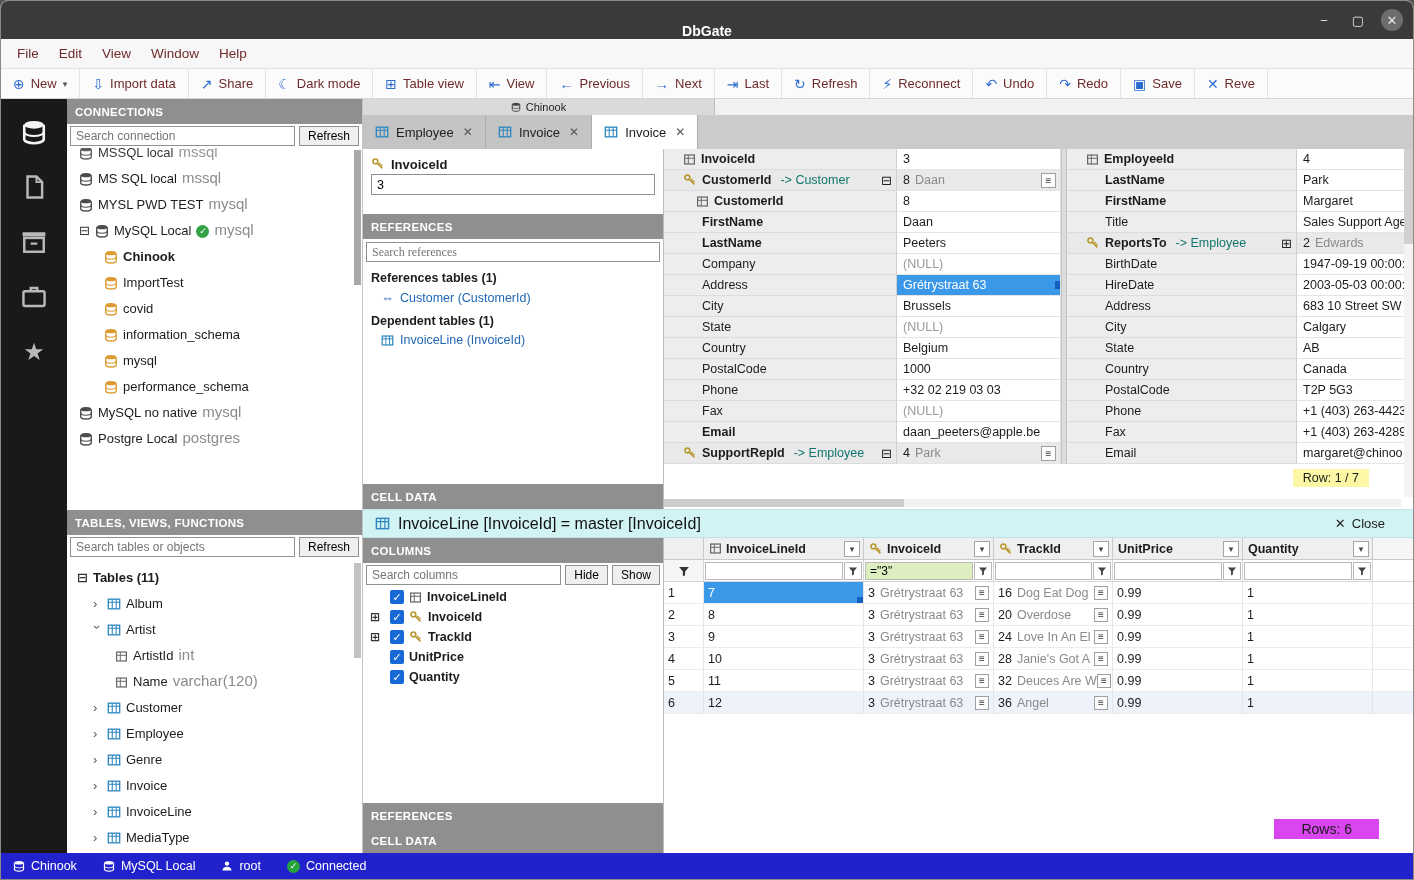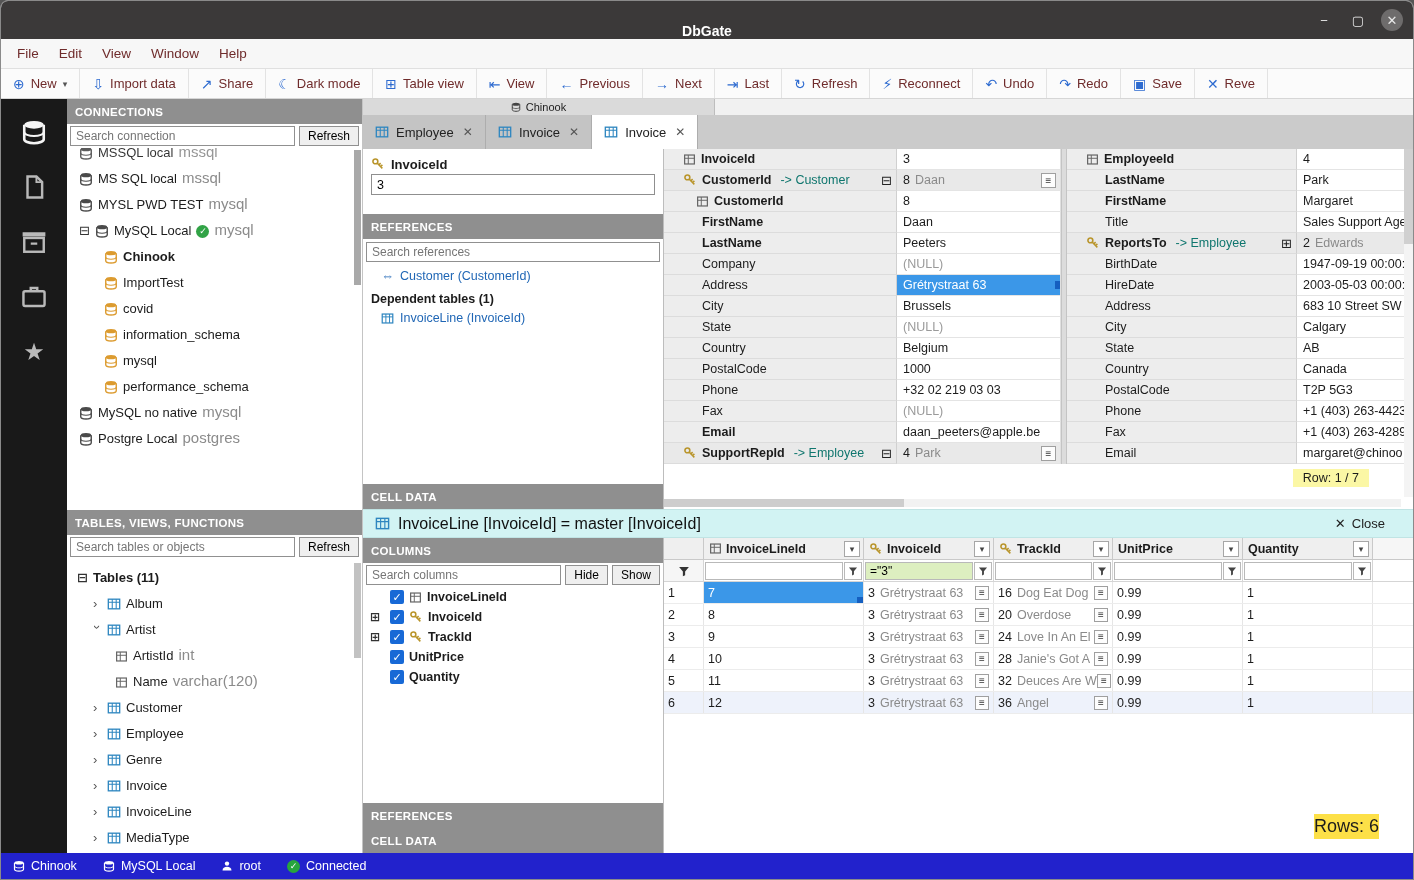--- a/index.html
+++ b/index.html
@@ -71,21 +71,21 @@
 .filter-label-row{display:flex;align-items:center;gap:6px;height:20px}
 .filter-name{font-size:13px}
 .filter-name.b{font-weight:bold}
 .keyico{width:14px;height:14px;color:#b9952b;flex:0 0 auto}
 .sq-btn{width:20px;height:20px;background:#3d3d3d;border:none;margin-left:auto;display:flex;align-items:center;justify-content:center;color:#fff;flex:0 0 auto}
 .sq-btn svg{width:12px;height:12px}
 .filter-input-row{display:flex;gap:2px;margin-top:2px;align-items:center}
 .filter-input{width:100%;height:21px;border:1px solid #8f8f8f;font-size:12.5px;font-family:inherit;padding:0 5px;min-width:0}
 .filter-input.green{background:#ddefc0}
 .ref-search{display:flex;padding:3px}
-.ref-search input{flex:1;height:20px;border:1px solid #909090;padding:0 5px;font-size:12px;font-family:Liberation Sans, sans-serif}
+.ref-search input{flex:1;height:20px;border:1px solid #909090;padding:0 5px;font-size:12px;font-family:Liberation Serif, serif}
 .ref-title{font-weight:bold;padding:6px 8px 2px;font-size:12.5px}
 .ref-link{display:flex;gap:6px;padding:3px 8px 3px 18px;color:#1f66b5;align-items:center;font-size:12.5px}
 .ref-link svg{width:13px;height:13px;flex:0 0 auto}
 .ref-arrow{color:#1f66b5;font-size:13px}
 .mt-auto{margin-top:auto}
 
 .formarea{flex:1;position:relative;min-width:0;background:#fff;overflow:hidden}
 .panes{display:flex}
 .pane{display:flex;flex-direction:column}
 .pane-left{flex:0 0 auto}
@@ -144,21 +144,21 @@
 .fbtn svg{width:10px;height:10px;color:#444}
 .grow{display:flex;height:22px;border-bottom:1px solid #ececec}
 .grow.tint .gc{background:#eef2fb}
 .gc{border-right:1px solid #e6e6e6;display:flex;align-items:center;padding:0 4px;font-size:12.5px;overflow:hidden;white-space:nowrap;flex:0 0 auto;position:relative;background:#fff}
 .gn{width:40px}
 .g1{width:160px}.g2{width:130px}.g3{width:119px}.g4{width:130px}.g5{width:130px}
 .gfill{flex:1;border-right:none}
 .cellv.sel{position:absolute;inset:0;background:#3b97e8;color:#fff;display:flex;align-items:center;padding:0 4px}
 .cellv.sel::after{content:"";position:absolute;right:0;bottom:0;width:6px;height:6px;background:#155fc0}
 .gc .doc{width:14px;height:14px;line-height:12px}
-.rows-badge{position:absolute;right:34px;bottom:14px;background:#fde047;padding:2px 0;font-size:18px}
+.rows-badge{position:absolute;right:34px;bottom:14px;background:#d946ef;padding:2px 27px;font-size:14px}
 
 .statusbar{height:26px;background:#2222cc;display:flex;align-items:center;gap:26px;padding:0 12px;color:#fff;flex:0 0 auto;font-size:12.5px}
 .sb-item{display:flex;align-items:center;gap:6px}
 .sb-item svg{width:12px;height:12px;color:#fff;flex:0 0 auto}
 .sb-check{width:13px;height:13px;border-radius:50%;background:#27a53d;color:#fff;font-size:9px;line-height:13px;text-align:center;flex:0 0 auto}
 .defs{position:absolute;width:0;height:0;overflow:hidden}
 </style>
 </head>
 <body>
 
@@ -639,20 +639,21 @@
                   <use href="#i-key"></use>
                 </svg>
               <span class="filter-name b">InvoiceId</span>
             </div>
             <input class="filter-input" value="3" style="">
           </div>
           <div class="panel-header" style="margin-top:16px">REFERENCES</div>
           <div class="ref-search">
             <input placeholder="Search references" style="">
           </div>
+          <div class="ref-title">References tables (1)</div>
           <div class="ref-link">
             <span class="ref-arrow">⇔</span>
             <span>Customer (CustomerId)</span>
           </div>
           <div class="ref-title">Dependent tables (1)</div>
           <div class="ref-link">
             <svg style="color:#2e86c0">
                 <use href="#i-table"></use>
               </svg>
             <span>InvoiceLine (InvoiceId)</span>

